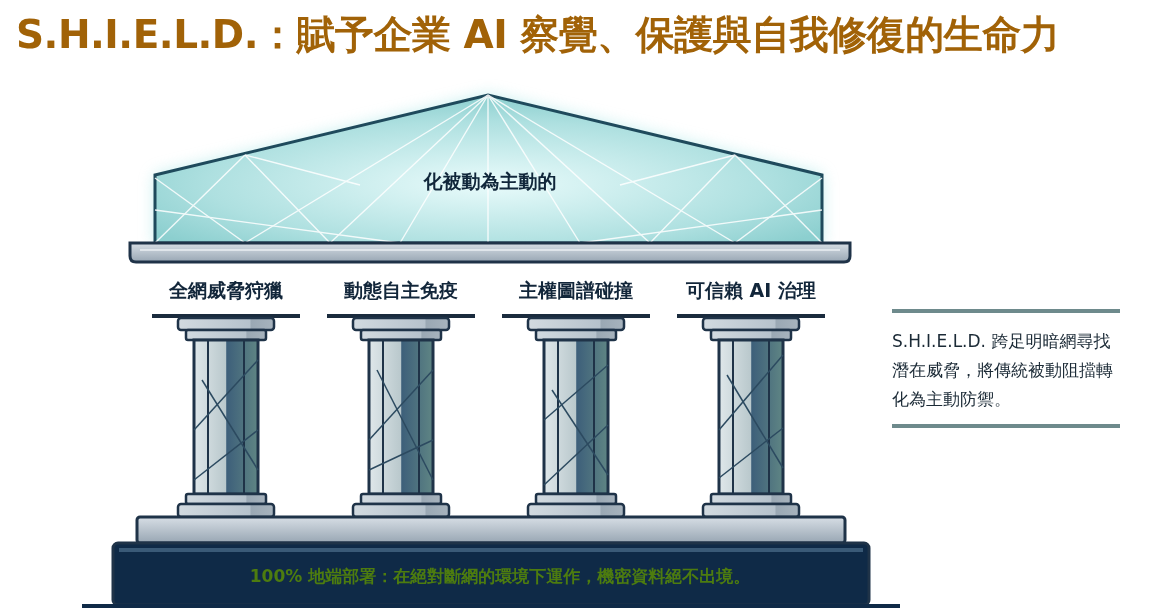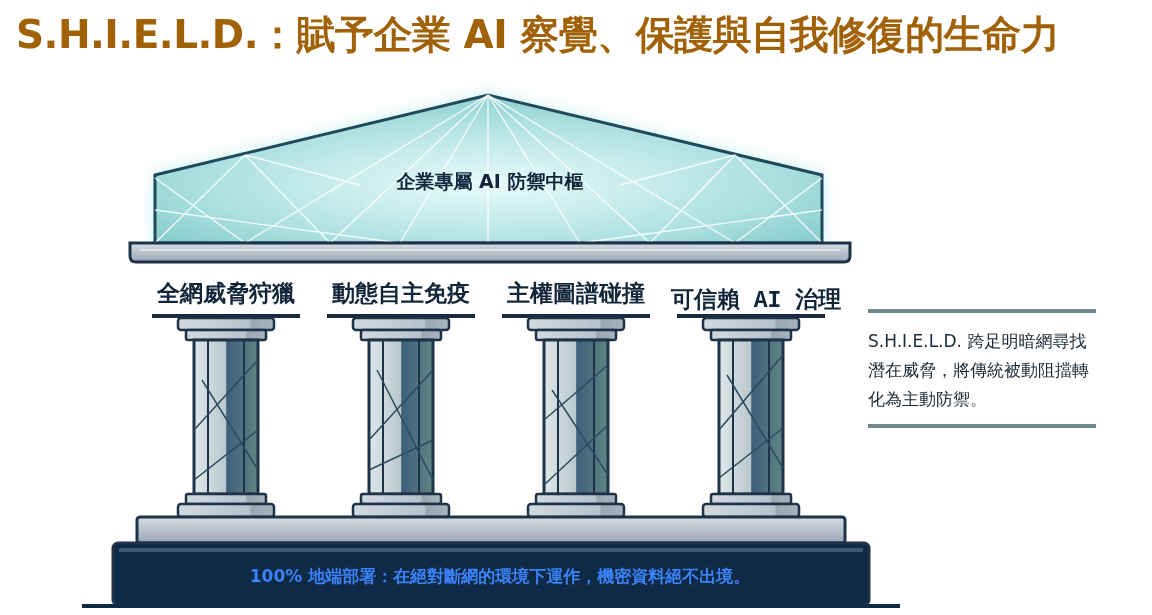--- a/index.html
+++ b/index.html
@@ -3,27 +3,27 @@
 <meta charset="utf-8">
 <style>
   html,body{margin:0;padding:0;}
   body{width:1152px;height:615px;background:#ffffff;position:relative;overflow:hidden;
        font-family:"DejaVu Sans","Liberation Sans",sans-serif;color:#0f2235;}
   .title{position:absolute;left:16px;top:8px;font-size:39px;font-weight:bold;color:#a16207;
          white-space:nowrap;letter-spacing:-0.5px;}
   .diagram{position:absolute;left:0;top:0;width:1152px;height:615px;}
   .roof-text{position:absolute;left:310px;top:166px;width:360px;text-align:center;
          font-size:19px;font-weight:bold;color:#10263a;line-height:30px;}
-  .pillar-label{position:absolute;top:278px;width:160px;text-align:center;font-size:23px;
-         font-weight:bold;color:#12263a;white-space:nowrap;font-family:Liberation Mono, monospace;}
-  .side-note{position:absolute;left:868px;top:309px;width:228px;}
+  .pillar-label{position:absolute;top:278px;width:160px;text-align:center;font-size:19px;
+         font-weight:bold;color:#12263a;white-space:nowrap;}
+  .side-note{position:absolute;left:892px;top:309px;width:228px;}
   .side-rule{height:4px;background:#6e8a8c;}
   .side-text{font-size:17px;line-height:29px;color:#1b2a36;padding:14px 0 10px 0;}
   .base-text{position:absolute;left:130px;top:565px;width:740px;text-align:center;
-         font-size:17px;font-weight:bold;color:#3b82f6;white-space:nowrap;}
+         font-size:17px;font-weight:bold;color:#4d7c0f;white-space:nowrap;}
 </style>
 </head>
 <body>
 
 <div class="title">S.H.I.E.L.D.：賦予企業 AI 察覺、保護與自我修復的生命力</div>
 
 <svg class="diagram" viewBox="0 0 1152 615" xmlns="http://www.w3.org/2000/svg">
   <defs>
     <radialGradient id="glow" cx="50%" cy="60%" r="60%">
       <stop offset="0%" stop-color="#e9fbfb"></stop>
@@ -135,27 +135,27 @@
   </g>
 
   <rect x="137" y="517" width="708" height="26" rx="3" fill="url(#beam)" stroke="#1f3348" stroke-width="3"></rect>
 
   <rect x="113" y="543" width="756" height="62" rx="5" fill="#0f2a47" stroke="#1f3348" stroke-width="3"></rect>
   <rect x="119" y="548" width="744" height="4" fill="#4d6f8c" opacity="0.7"></rect>
   <line x1="82" y1="606" x2="900" y2="606" stroke="#0f2a47" stroke-width="4"></line>
 </svg>
 
 <div class="roof-text">
-  <div>企業專屬 AI 防禦中樞</div>
+  <div>化被動為主動的</div>
 </div>
 
 <div class="pillar-label" style="left:146px;">全網威脅狩獵</div>
 <div class="pillar-label" style="left:321px;">動態自主免疫</div>
 <div class="pillar-label" style="left:496px;">主權圖譜碰撞</div>
-<div class="pillar-label" style="left:671px;margin-top:6px;">可信賴 AI 治理</div>
+<div class="pillar-label" style="left:671px;">可信賴 AI 治理</div>
 
 <div class="side-note">
   <div class="side-rule"></div>
   <div class="side-text">S.H.I.E.L.D. 跨足明暗網尋找潛在威脅，將傳統被動阻擋轉化為主動防禦。</div>
   <div class="side-rule"></div>
 </div>
 
 <div class="base-text">100% 地端部署：在絕對斷網的環境下運作，機密資料絕不出境。</div>
 
 </body></html>

